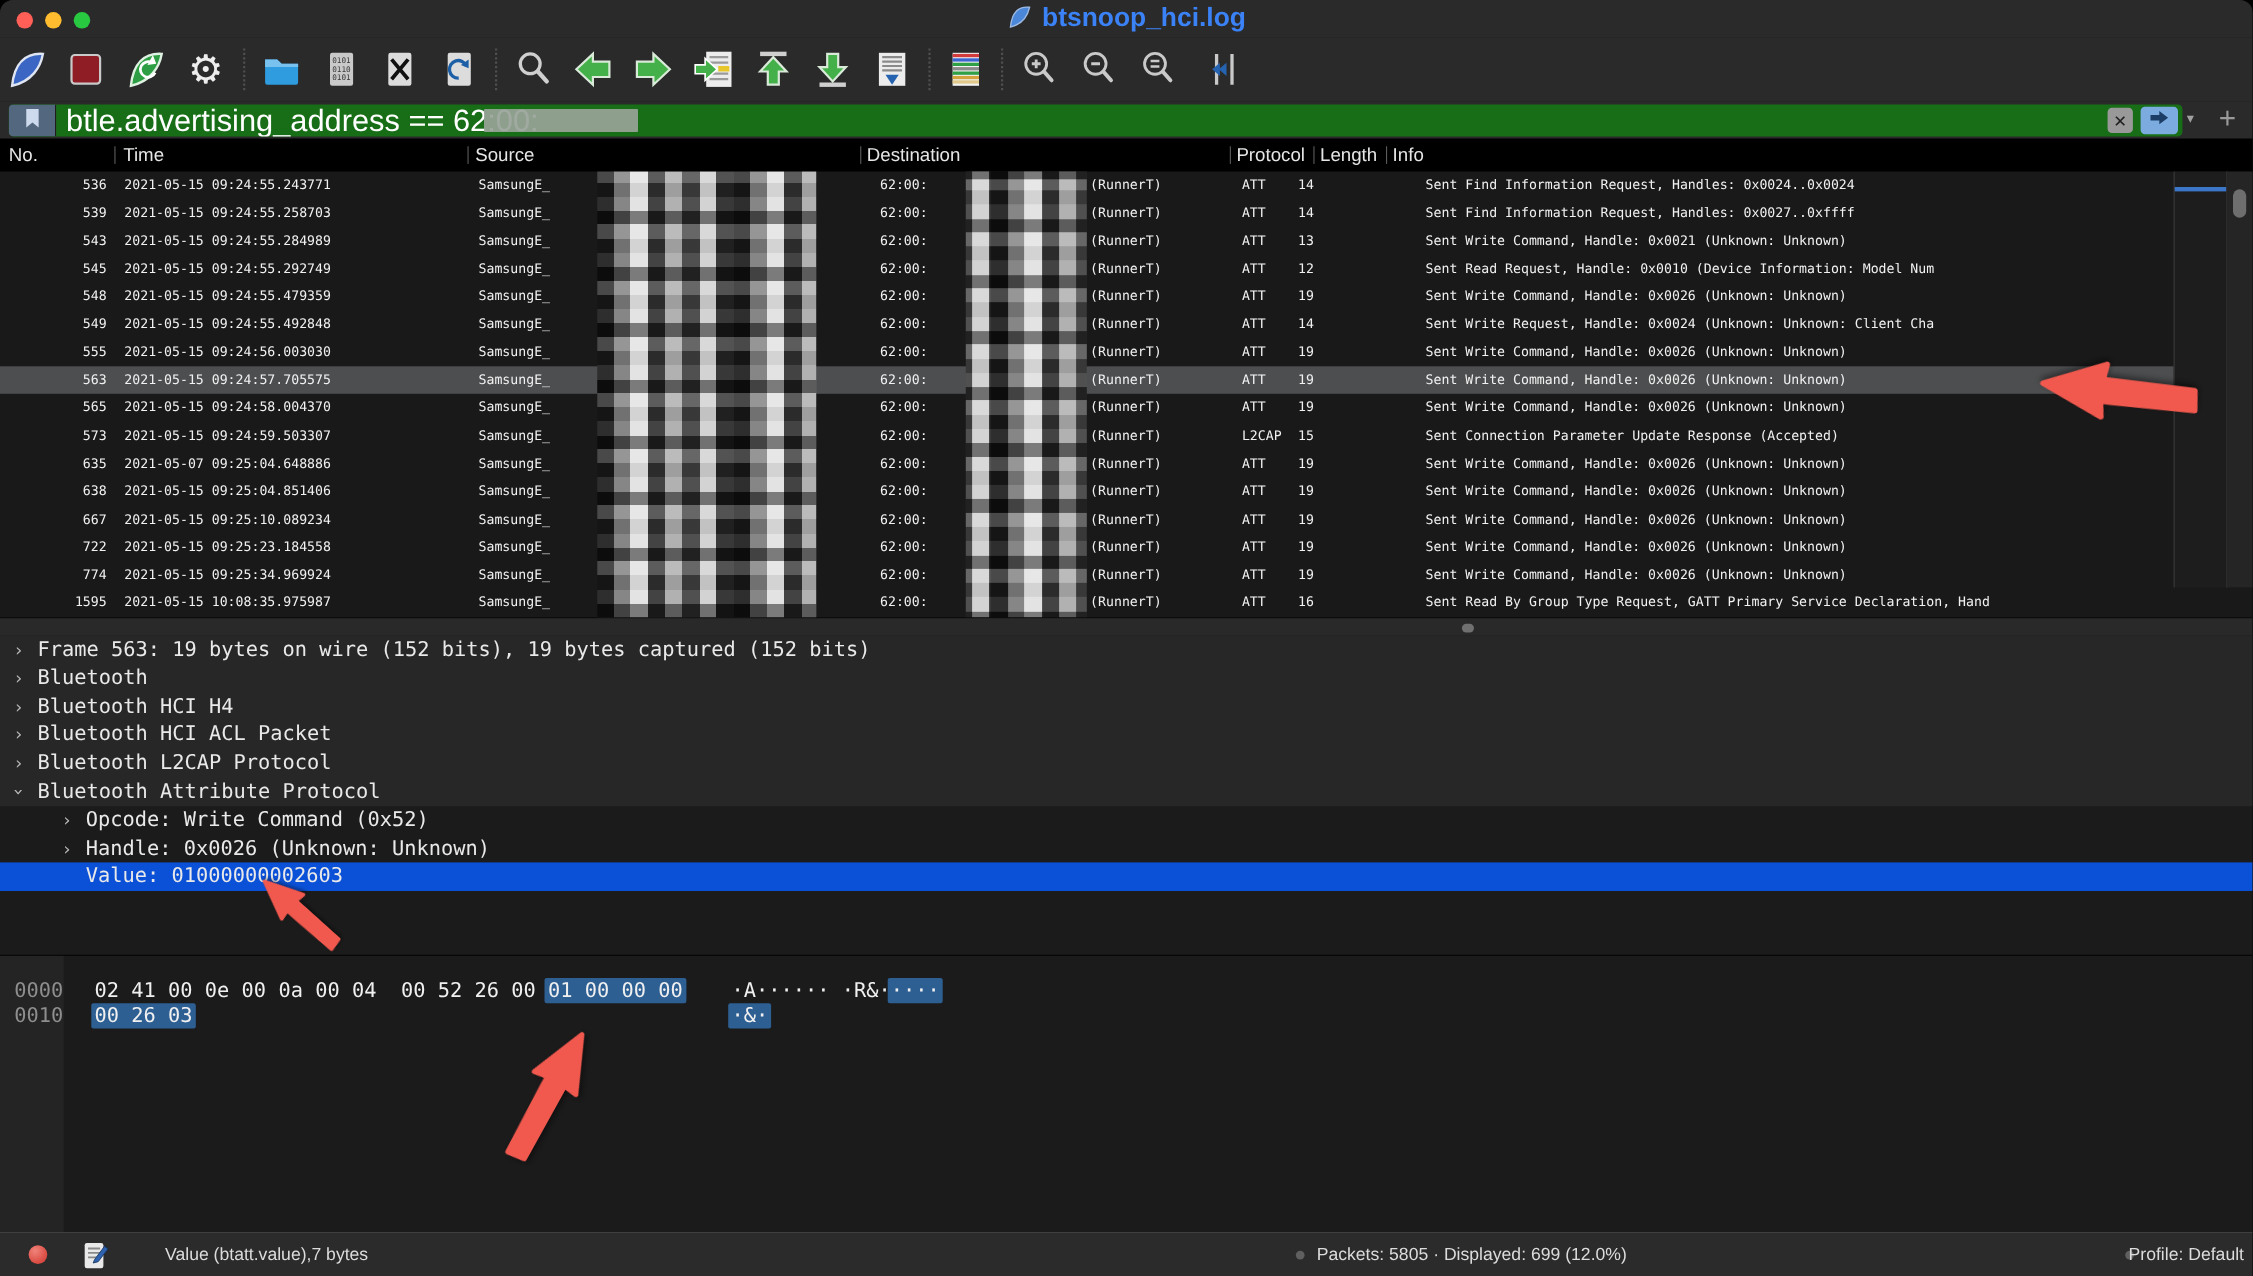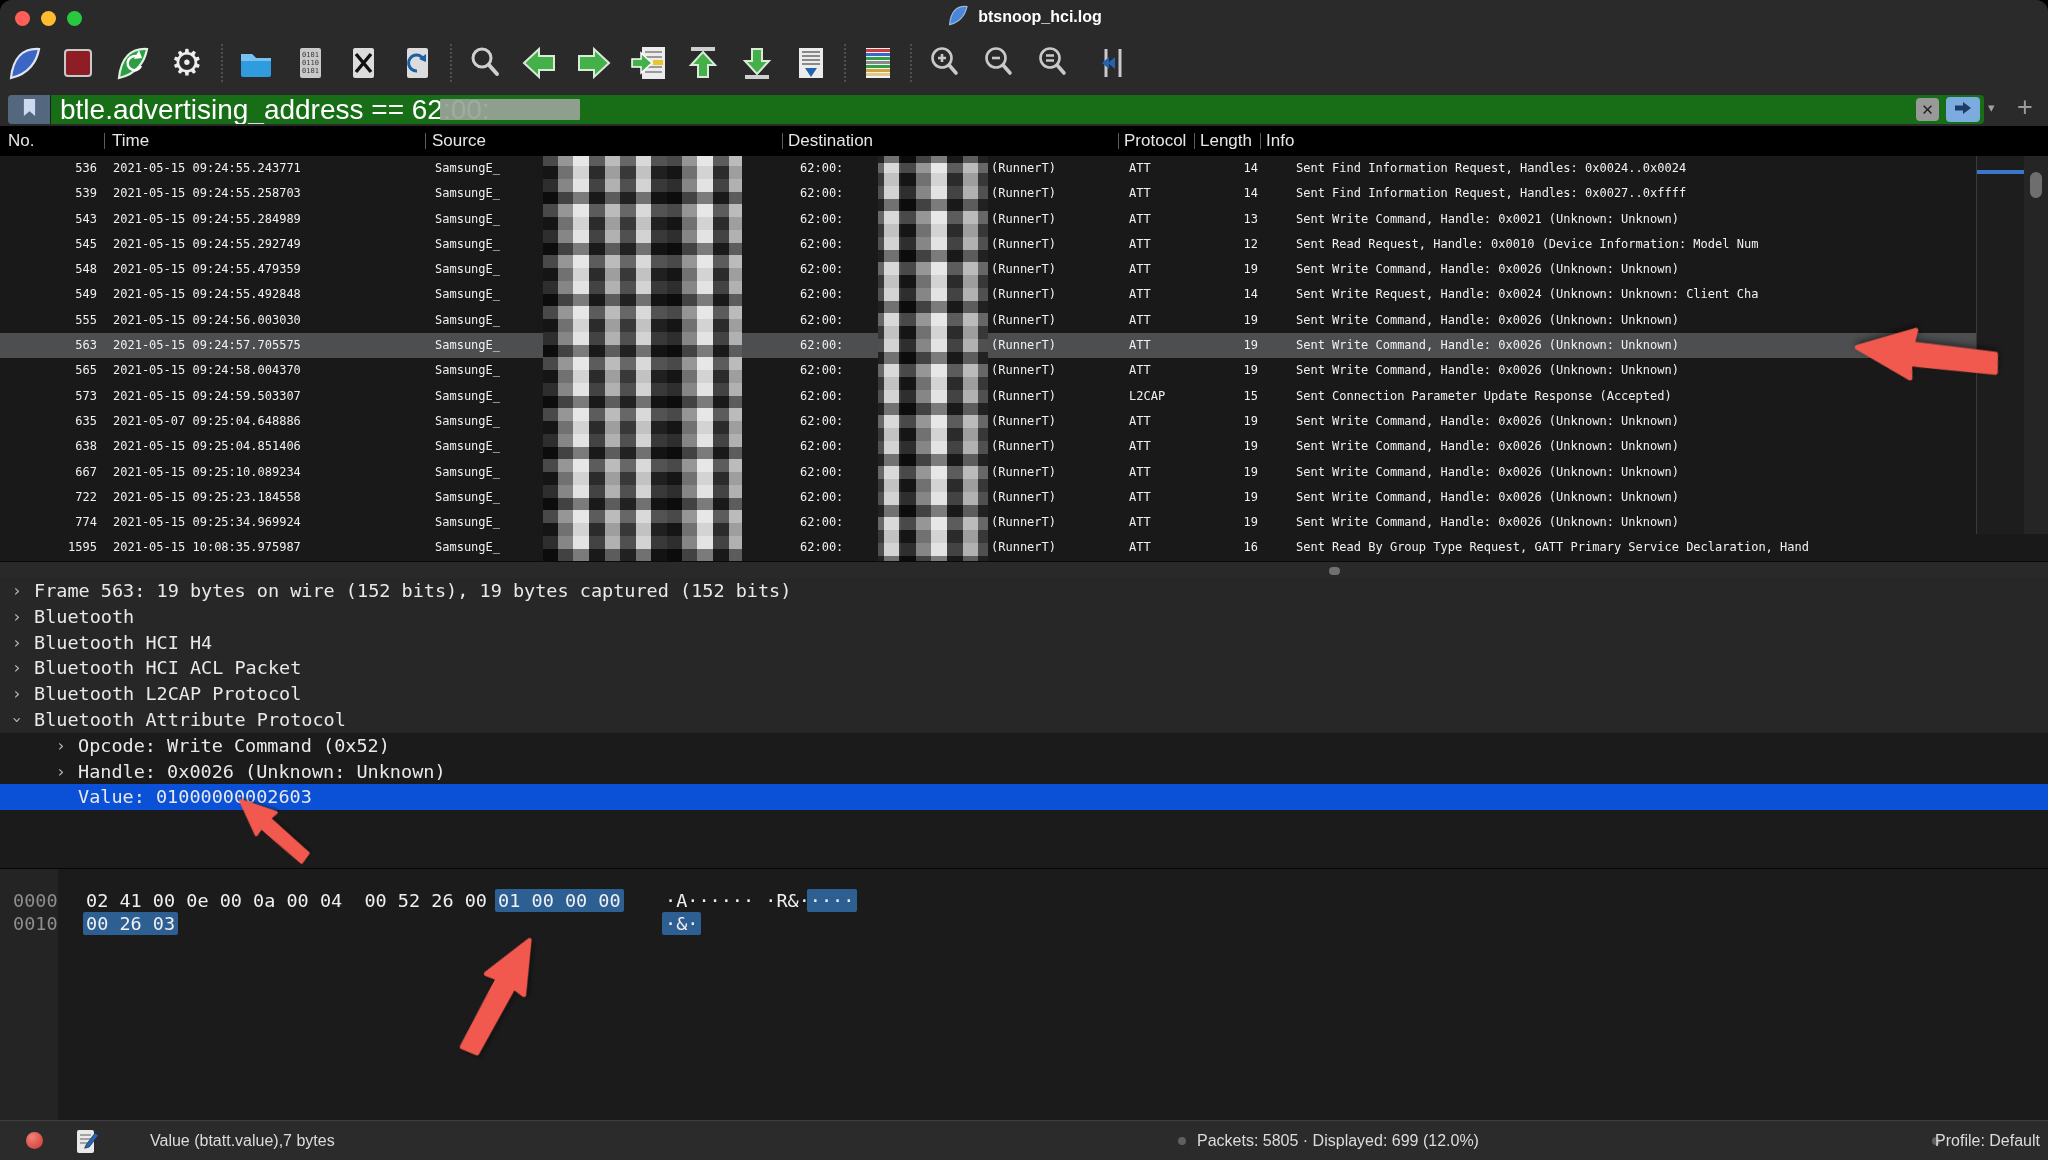--- a/index.html
+++ b/index.html
@@ -7,21 +7,21 @@
   .window{position:absolute;inset:0;background:#1b1b1c;border-radius:12px 12px 0 0;overflow:hidden;}
   .mono{font-family:"DejaVu Sans Mono",monospace;}
 
   
   .titlebar{position:absolute;left:0;top:0;width:2048px;height:34px;background:#2a2a2b;}
   .tl{position:absolute;top:11px;width:15px;height:15px;border-radius:50%;}
   .tl.close{left:15px;background:#ff5f57;}
   .tl.min{left:41px;background:#febc2e;}
   .tl.max{left:67px;background:#28c840;}
   .title-wrap{position:absolute;left:0;top:0;width:100%;height:34px;display:flex;align-items:center;justify-content:center;gap:8px;}
-  .title-text{color:#ffffff;font-size:16px;font-weight:600;}
+  .title-text{color:#3b82f6;font-size:24px;font-weight:600;}
 
   
   .toolbar{position:absolute;left:0;top:34px;width:2048px;height:58px;background:#2a2a2b;}
   .tbtn{position:absolute;top:7px;width:40px;height:44px;display:flex;align-items:center;justify-content:center;}
   .tsep{position:absolute;top:10px;height:38px;border-left:2px dotted #4f4f4f;}
   .gear-glyph{font-size:36px;color:#ededed;line-height:40px;}
 
   
   .filterrow{position:absolute;left:0;top:92px;width:2048px;height:34px;background:#2a2a2b;}
   .filter-field{position:absolute;left:8px;top:3px;width:1976px;height:29px;background:#176e17;border-radius:4px;overflow:hidden;}
@@ -42,21 +42,21 @@
   .plist{position:absolute;left:0;top:156px;width:2048px;height:405px;background:#191919;overflow:hidden;}
   .prow{position:relative;width:2040px;height:25.31px;color:#f1f1f1;font-size:12px;overflow:hidden;}
   .prow.sel{background:#4d4e50;}
   .pc{position:absolute;top:0;height:25.31px;line-height:25.31px;white-space:pre;}
   .c-no{left:0;width:97px;text-align:right;}
   .c-time{left:113px;}
   .c-src{left:435px;}
   .c-dst{left:800px;}
   .c-dstname{left:991px;}
   .c-proto{left:1129px;}
-  .c-len{left:1180px;width:78px;text-align:right;}
+  .c-len{left:1180px;width:78px;}
   .c-info{left:1296px;right:0;overflow:hidden;}
 
   .mosaic{position:absolute;z-index:5;background-image:
     repeating-linear-gradient(0deg, rgba(0,0,0,0.45) 0 12px, rgba(255,255,255,0.10) 12px 25px, rgba(0,0,0,0.06) 25px 38px, rgba(255,255,255,0.22) 38px 51px),
     repeating-linear-gradient(90deg, #161616 0 15px, #787878 15px 30px, #e0e0e0 30px 46px, #2e2e2e 46px 62px, #a8a8a8 62px 77px, #3c3c3c 77px 93px, #cecece 93px 108px, #222 108px 124px);}
   .mos-src{left:543px;top:156px;width:199px;height:405px;}
   .mos-dst{left:878px;top:156px;width:110px;height:405px;background-position:11px 7px,23px 5px;}
 
   .minimap{position:absolute;left:1976px;top:156px;width:47px;height:378px;background:#1d1d1e;border-left:1px solid #3a3a3a;border-right:1px solid #484848;z-index:6;}
   .minimap-tick{position:absolute;left:0;top:14px;width:100%;height:4px;background:#3c76c8;}

